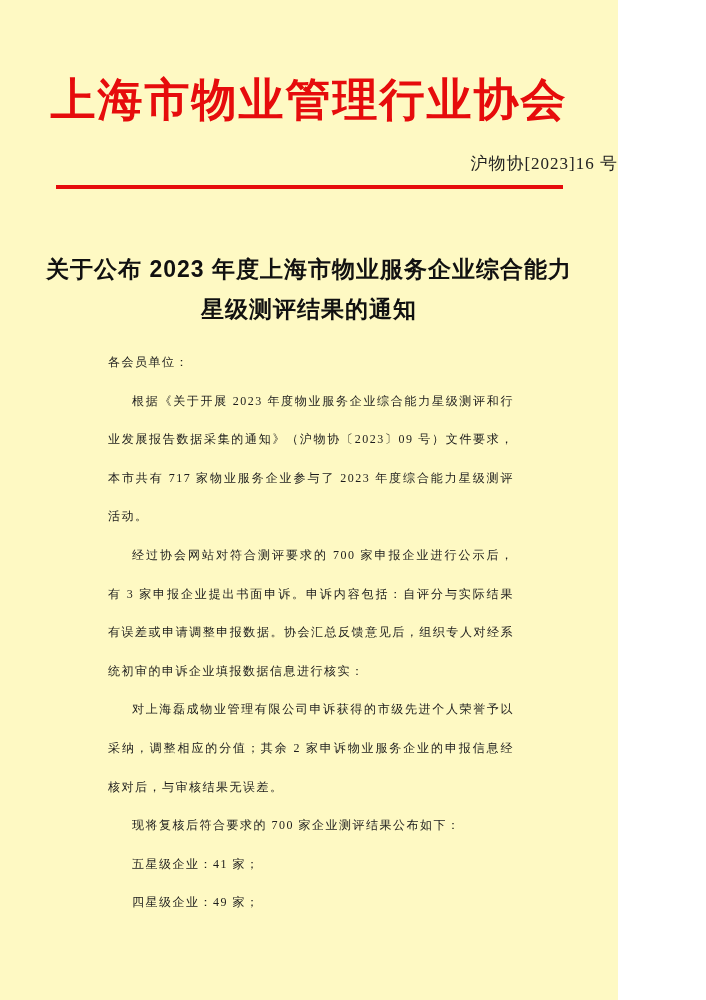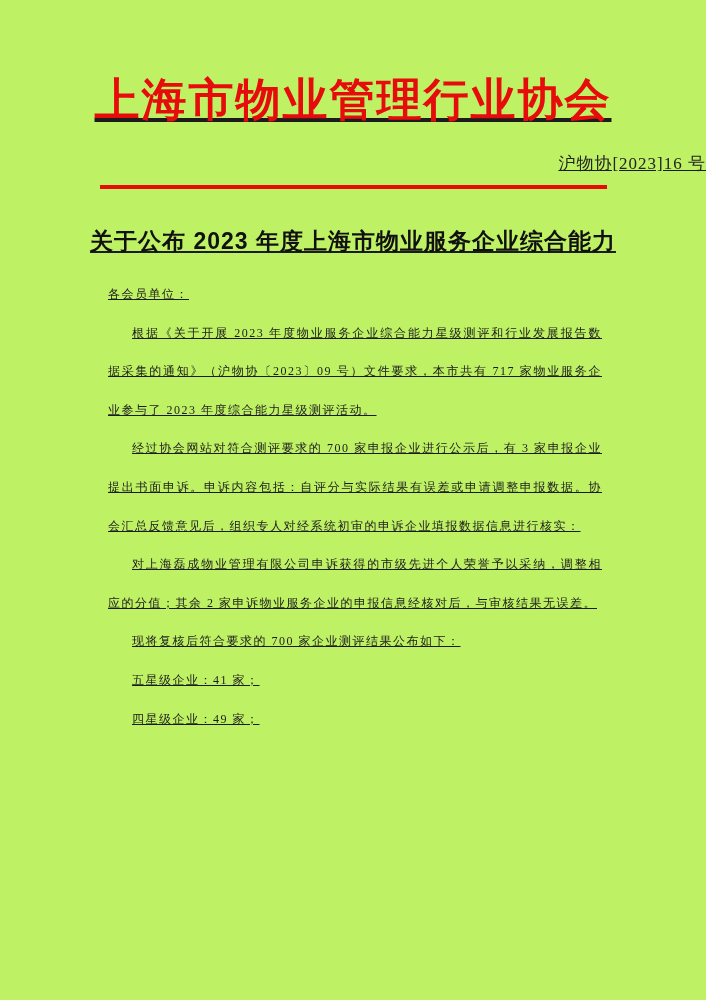--- a/index.html
+++ b/index.html
@@ -8,25 +8,24 @@
   }
   body {
     width: 706px;
     height: 1000px;
     background: #ffffff;
     color: #1c1c1c;
     font-family: "Liberation Serif", "DejaVu Serif", serif;
     overflow: hidden;
   }
   .page {
-    width: 706px;
+    width: 618px;
     height: 1000px;
     box-sizing: border-box;
-    background: #bef264;
-    text-decoration: underline;
+    background: #fef9c3;
   }
   .org-name {
     padding-top: 74px;
     text-align: center;
     font-size: 45px;
     font-weight: 700;
     letter-spacing: 2px;
     line-height: 52px;
     color: var(--accent, #e60c0c);
     font-family: "Liberation Serif", "DejaVu Serif", serif;
@@ -40,21 +39,21 @@
     line-height: 24px;
     color: #222222;
   }
   .red-rule {
     width: 507px;
     height: 4px;
     margin: 9px auto 0 auto;
     background: var(--accent, #e60c0c);
   }
   .notice-title {
-    margin: 32px auto 0 auto;
+    margin: 60px auto 0 auto;
     text-align: center;
     font-family: "Liberation Sans", "DejaVu Sans", sans-serif;
     font-weight: 700;
     font-size: 23px;
     line-height: 40px;
     letter-spacing: 1px;
     color: #111111;
   }
   .notice-title .title-line {
     display: block;
@@ -86,20 +85,21 @@
 <div class="page">
 
   <div class="org-name">上海市物业管理行业协会</div>
 
   <div class="doc-number">沪物协[2023]16 号</div>
 
   <div class="red-rule"></div>
 
   <h1 class="notice-title">
     <span class="title-line">关于公布 2023 年度上海市物业服务企业综合能力</span>
+    <span class="title-line">星级测评结果的通知</span>
   </h1>
 
   <div class="body-text">
     <p class="salutation">各会员单位：</p>
     <p class="para">根据《关于开展 2023 年度物业服务企业综合能力星级测评和行业发展报告数据采集的通知》（沪物协〔2023〕09 号）文件要求，本市共有 717 家物业服务企业参与了 2023 年度综合能力星级测评活动。</p>
     <p class="para">经过协会网站对符合测评要求的 700 家申报企业进行公示后，有 3 家申报企业提出书面申诉。申诉内容包括：自评分与实际结果有误差或申请调整申报数据。协会汇总反馈意见后，组织专人对经系统初审的申诉企业填报数据信息进行核实：</p>
     <p class="para">对上海磊成物业管理有限公司申诉获得的市级先进个人荣誉予以采纳，调整相应的分值；其余 2 家申诉物业服务企业的申报信息经核对后，与审核结果无误差。</p>
     <p class="para">现将复核后符合要求的 700 家企业测评结果公布如下：</p>
     <p class="para">五星级企业：41 家；</p>
     <p class="para">四星级企业：49 家；</p>

